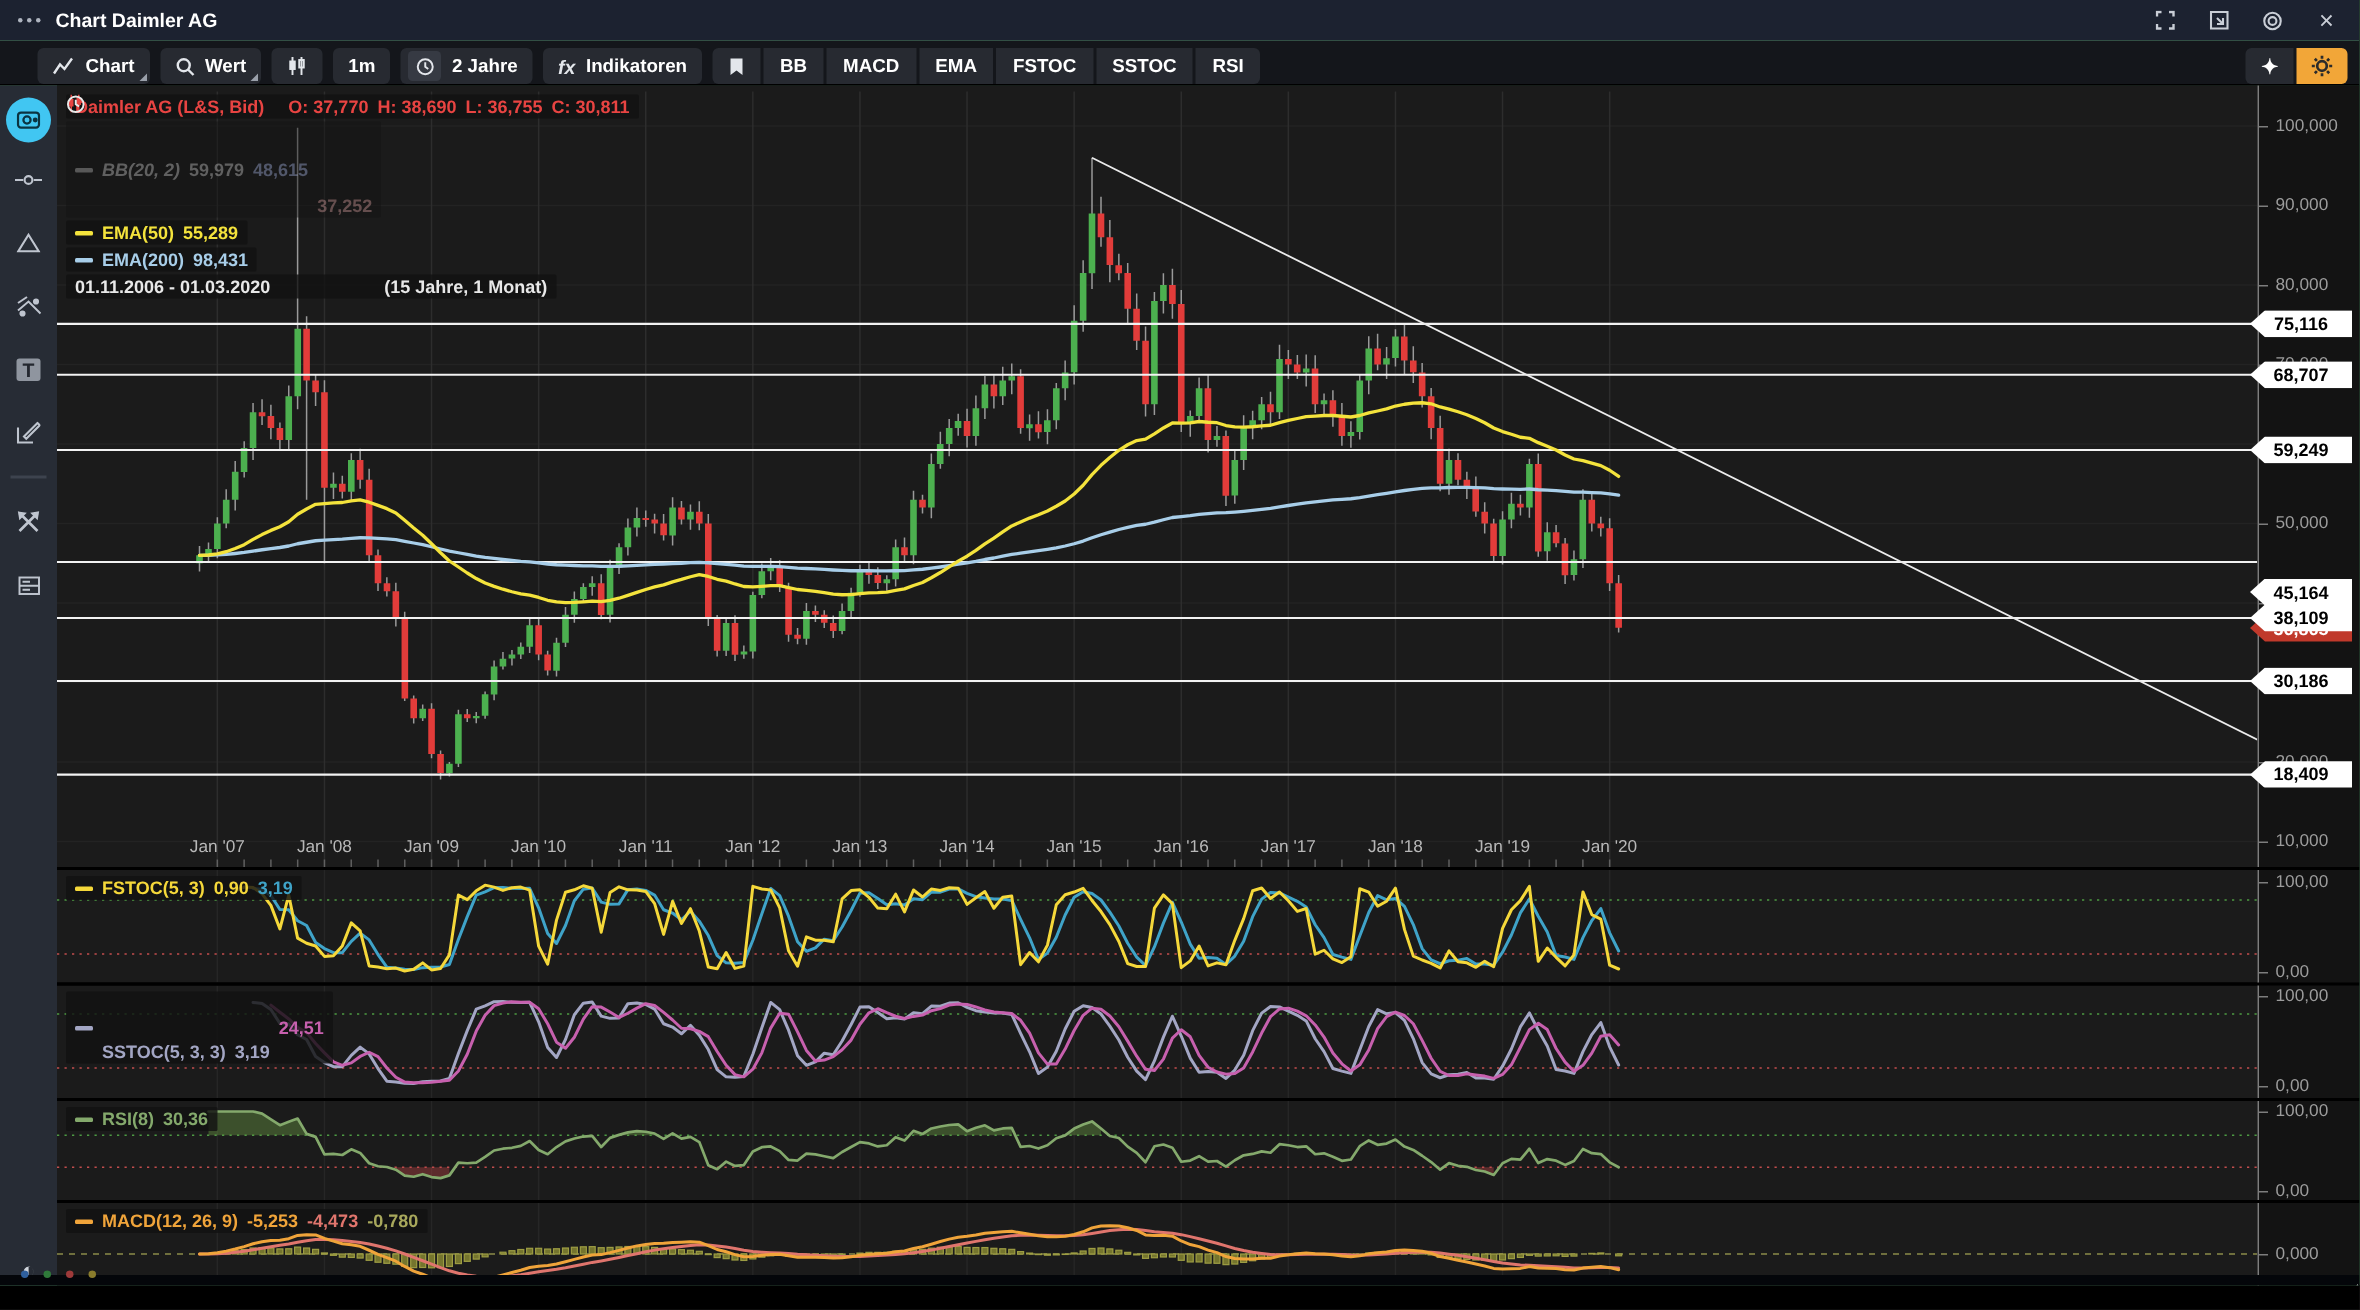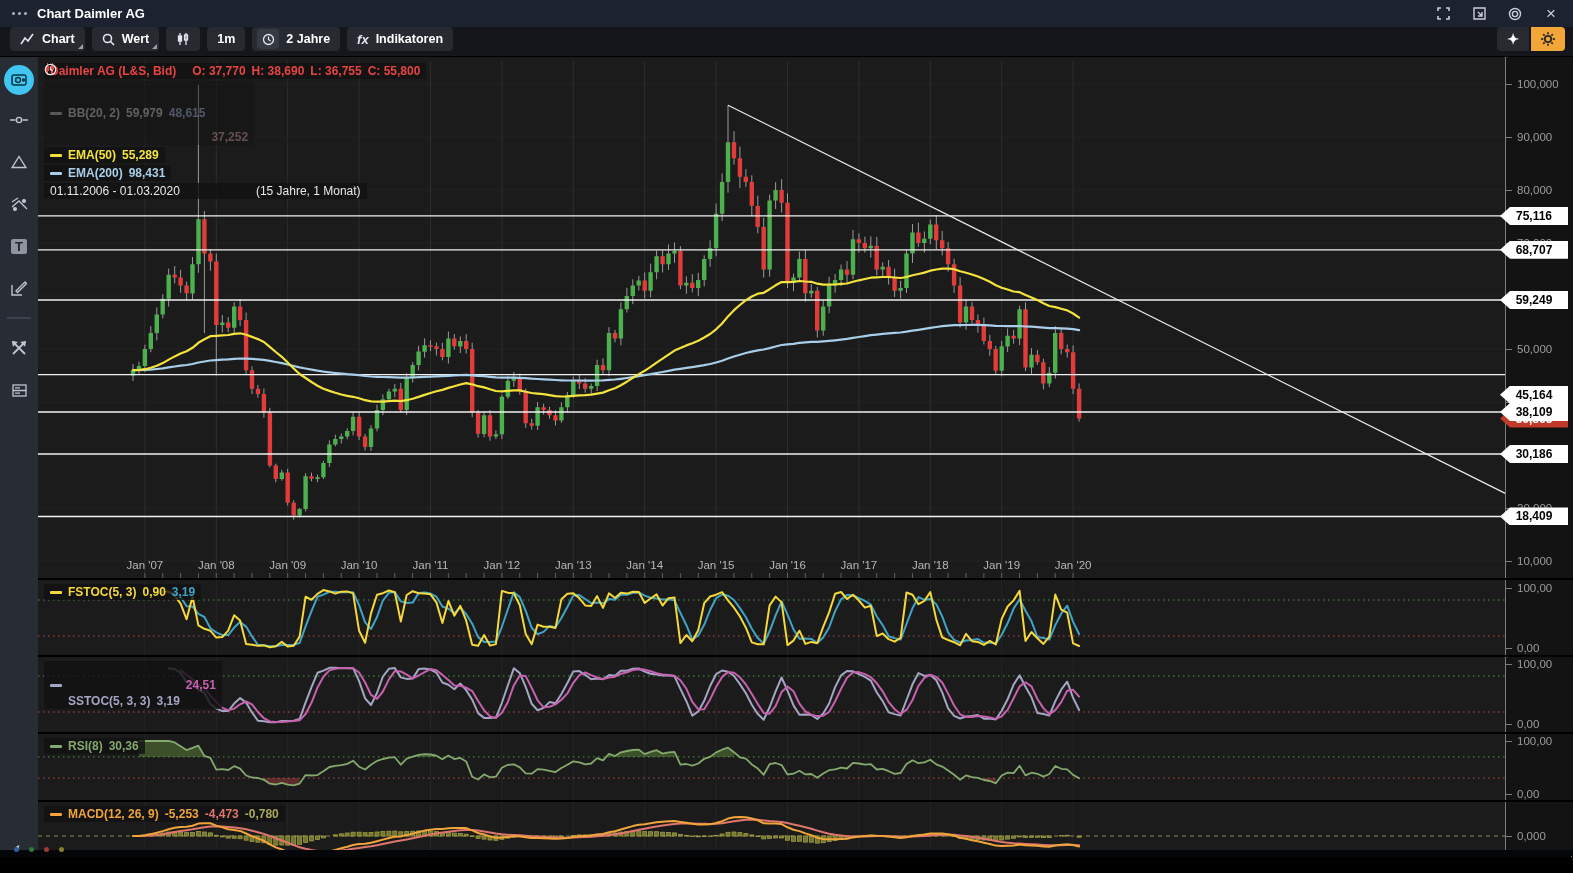--- a/index.html
+++ b/index.html
@@ -9,21 +9,21 @@
   #titlebar{position:absolute;left:0;top:0;width:100%;height:27px;background:var(--titlebar);display:flex;align-items:center;}
   #menu-dots{display:flex;gap:3px;margin:0 10px 0 12px;}
   #menu-dots i{width:3px;height:3px;border-radius:50%;background:#aeb4bf;display:block;}
   #window-title{font-size:13px;font-weight:bold;color:#fff;}
   #titlebar-right{margin-left:auto;display:flex;align-items:center;gap:20px;padding-right:14px;}
   .tb-ico{width:16px;height:16px;display:flex;align-items:center;justify-content:center;color:#c9ced6;cursor:pointer;}
   .tb-ico svg{display:block;}
   #close-icon{font-size:17px;line-height:16px;color:#c9ced6;}
 
   
-  #toolbar{position:absolute;left:0;top:27px;width:100%;height:30px;background:var(--toolbar);display:flex;align-items:flex-start;gap:7px;padding-left:10px;box-sizing:border-box;border-bottom:1px solid #000;}
+  #toolbar{position:absolute;left:0;top:27px;width:100%;height:30px;background:var(--toolbar);display:flex;align-items:flex-end;gap:7px;padding-left:25px;box-sizing:border-box;border-bottom:1px solid #000;}
   .tbtn{position:relative;height:24px;background:var(--button);border-radius:4px;color:#fff;font-size:12.5px;font-weight:bold;display:flex;align-items:center;gap:7px;padding:0 10px;cursor:pointer;white-space:nowrap;}
   .tbtn svg{display:block;}
   .has-corner:after{content:"";position:absolute;right:2px;bottom:2px;border-left:5px solid transparent;border-bottom:5px solid #9aa0aa;}
   .chip{background:#363a43;border-radius:3px;width:22px;height:20px;display:flex;align-items:center;justify-content:center;margin-left:-5px;}
   #quick-group{display:flex;gap:2px;}
   #quick-group .tbtn{border-radius:0;padding:0 11px;}
   #quick-group .tbtn:first-child{border-radius:4px 0 0 4px;}
   #quick-group .tbtn:last-child{border-radius:0 4px 4px 0;}
   #toolbar-right{margin-left:auto;display:flex;gap:2px;padding-right:8px;}
   #sparkle-button{border-radius:4px 0 0 4px;font-size:14px;}
@@ -57,22 +57,22 @@
 
   #x-labels{position:absolute;left:0;top:0;width:1467px;height:521px;pointer-events:none;}
   .x-label{position:absolute;top:502px;width:48px;text-align:center;font-size:11.5px;color:#b8b8b8;}
 
   
   .legend{position:absolute;left:6px;top:6px;z-index:3;font-size:12px;font-weight:bold;}
   .lrow{display:flex;align-items:center;gap:6px;background:rgba(18,18,18,.82);padding:1px 6px;margin-bottom:2px;width:max-content;border-radius:1px;cursor:pointer;}
   .dash{width:12px;height:3px;border-radius:1px;display:inline-block;}
   .lr-red{color:var(--legendred);}
   .dim{opacity:.55;}
-  #bb-row .l1{color:#9a9a9a;} #bb-row .v1{color:#9a9a9a;} #bb-row .v2{color:#7e88ab;} #bb-row .v3{color:#a37878;margin-top:48px;}
-  .c-y{color:var(--ema50);} .c-b{color:var(--ema200);} .c-w{color:#e8e8e8;font-weight:normal;gap:36px;}
+  #bb-row .l1{color:#9a9a9a;font-style:italic;} #bb-row .v1{color:#9a9a9a;} #bb-row .v2{color:#7e88ab;} #bb-row .v3{color:#a37878;margin-top:48px;}
+  .c-y{color:var(--ema50);} .c-b{color:var(--ema200);} .c-w{color:#e8e8e8;font-weight:bold;gap:36px;}
   .c-fk{color:var(--fstock);} .c-fd{color:var(--fstocd);}
   .c-sk{color:var(--sstock);margin-top:32px;} .c-sd{color:var(--sstocd);}
   .c-rsi{color:var(--rsi);}
   .c-m1{color:var(--macd);} .c-m2{color:var(--macdsig);} .c-m3{color:#a8a85c;}
   .lgap{display:inline-block;width:4px;}
 
   #resize-handle{position:absolute;right:1px;bottom:1px;width:0;height:0;border-left:9px solid transparent;border-bottom:9px solid #e8e8e8;z-index:7;}
 
   
   #bottom-strip{position:absolute;left:0;bottom:0;width:100%;height:7px;background:#04060a;}
@@ -142,20 +142,33 @@
         <svg width="13" height="13" viewBox="0 0 13 13" fill="none" stroke="#e3e6eb" stroke-width="1.3">
             <circle cx="6.5" cy="6.5" r="5"></circle>
             <path d="M6.5 3.5v3l2 1.5"></path>
           </svg>
       </span>
       <span>2 Jahre</span>
     </div>
     <div class="tbtn">
       <span class="fx">fx</span>
       <span>Indikatoren</span>
+    </div>
+    <div id="quick-group">
+      <div class="tbtn">
+        <svg width="10" height="13" viewBox="0 0 10 13">
+            <path d="M1 1h8v11L5 9l-4 3z" fill="#e3e6eb"></path>
+          </svg>
+      </div>
+      <div class="tbtn">BB</div>
+      <div class="tbtn">MACD</div>
+      <div class="tbtn">EMA</div>
+      <div class="tbtn">FSTOC</div>
+      <div class="tbtn">SSTOC</div>
+      <div class="tbtn">RSI</div>
     </div>
     <div id="toolbar-right">
       <div class="tbtn" id="sparkle-button">
         <span>✦</span>
       </div>
       <div class="tbtn" id="gear-button">
         <svg width="16" height="16" viewBox="0 0 16 16">
           <g fill="none" stroke="#2b2b2b" stroke-width="1.8">
             <circle cx="8" cy="8" r="3.2"></circle>
             <path d="M8 1.2v2M8 12.8v2M1.2 8h2M12.8 8h2M3.2 3.2l1.4 1.4M11.4 11.4l1.4 1.4M12.8 3.2l-1.4 1.4M4.6 11.4l-1.4 1.4"></path>
@@ -338,21 +351,21 @@
                 <path d="M3.5 0v12M8.5 0v12"></path>
               </g>
             <rect x="2" y="3" width="3" height="5" fill="#e84442"></rect>
               <rect x="7" y="2" width="3" height="5" fill="#e84442"></rect>
           </svg>
           <span>Daimler AG (L&amp;S, Bid)</span>
             <span class="lgap"></span>
           <span>O: 37,770</span>
           <span>H: 38,690</span>
           <span>L: 36,755</span>
-          <span>C: 55,800</span>
+          <span>C: 30,811</span>
         </div>
         <div class="lrow dim" id="bb-row">
           <span class="dash" style="background:#8a8a8a"></span>
           <span class="l1">BB(20, 2)</span>
           <span class="v1">59,979</span>
             <span class="v2">48,615</span>
             <span class="v3">37,252</span>
         </div>
         <div class="lrow c-y">
           <span class="dash" style="background:var(--ema50)"></span>

